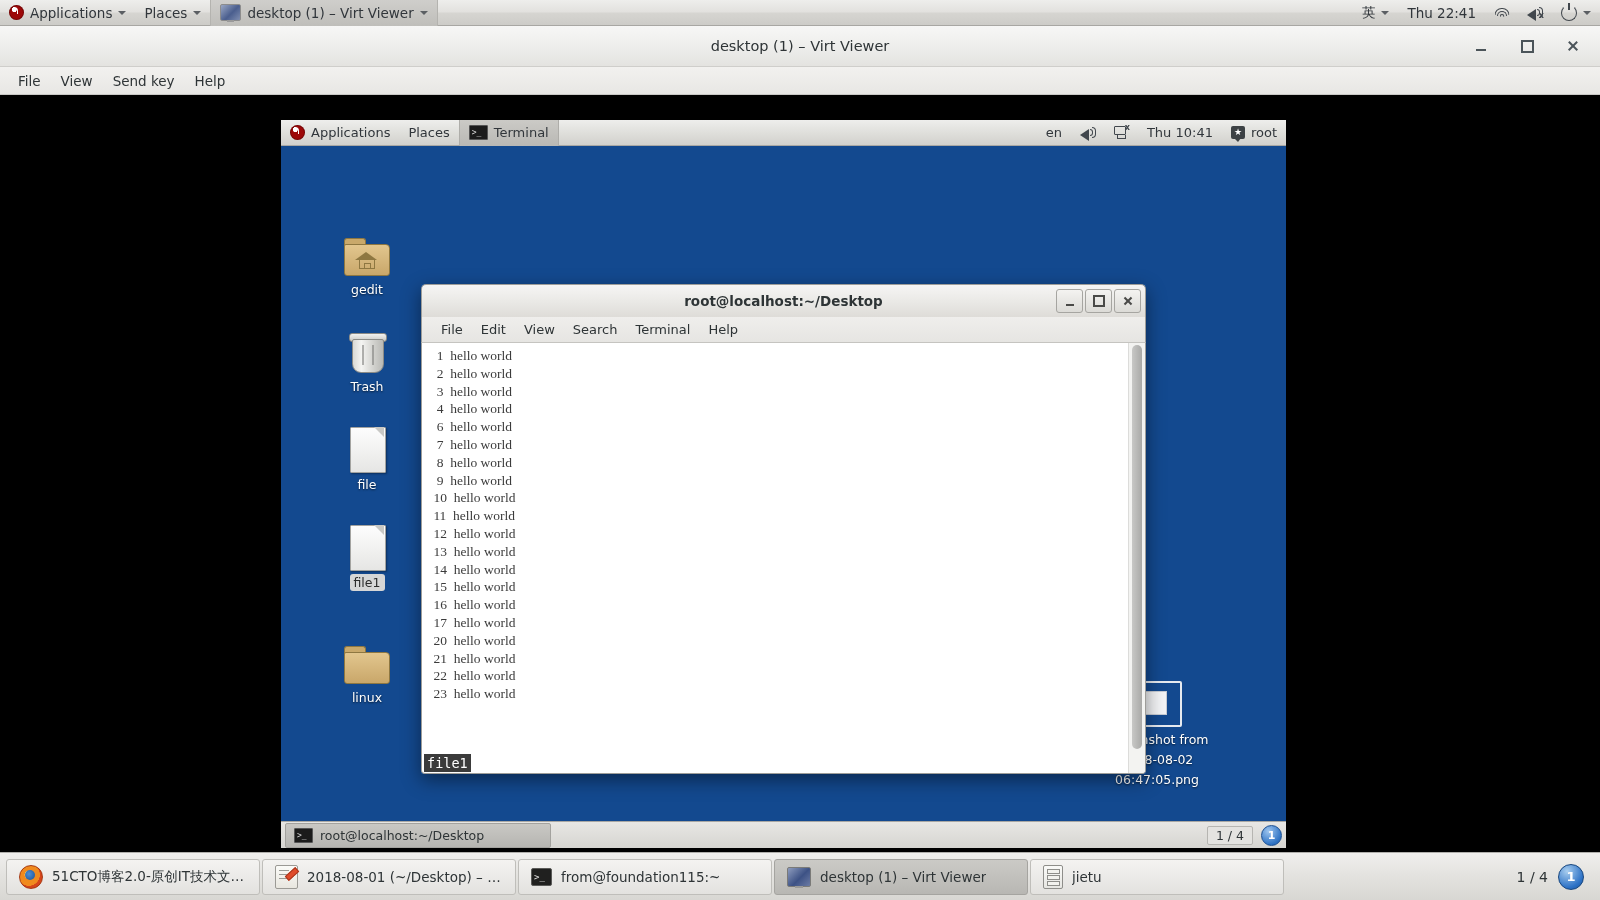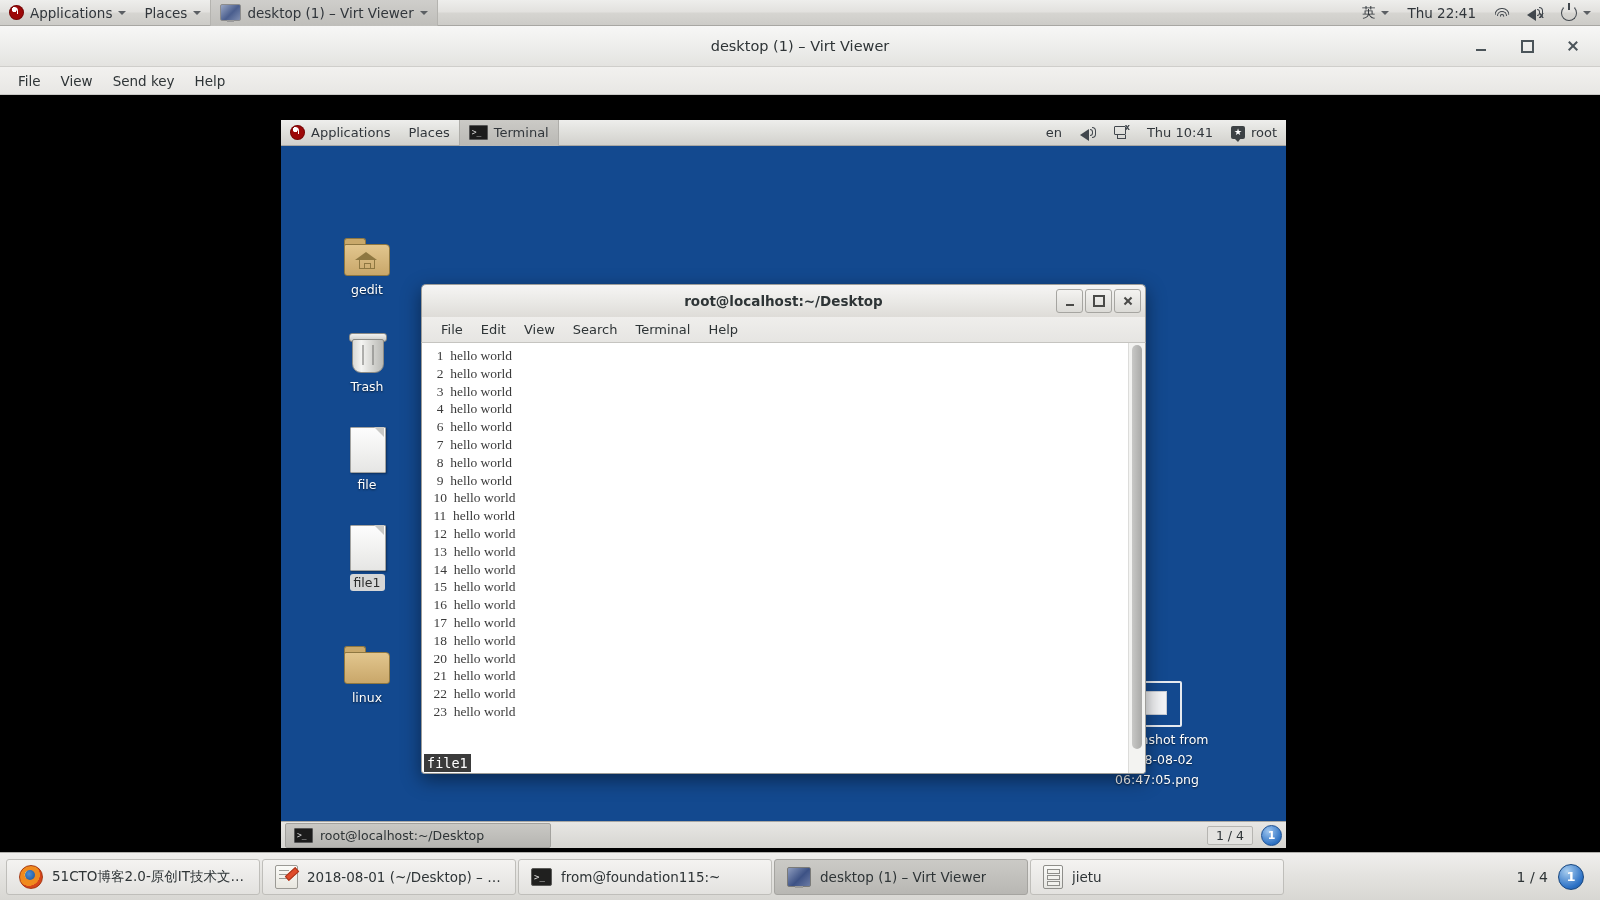--- a/index.html
+++ b/index.html
@@ -447,21 +447,20 @@
               <div class="tline">  8  hello world</div>
               <div class="tline">  9  hello world</div>
               <div class="tline"> 10  hello world</div>
               <div class="tline"> 11  hello world</div>
               <div class="tline"> 12  hello world</div>
               <div class="tline"> 13  hello world</div>
               <div class="tline"> 14  hello world</div>
               <div class="tline"> 15  hello world</div>
               <div class="tline"> 16  hello world</div>
               <div class="tline"> 17  hello world</div>
-              <div class="tline"> 18  hello world</div>
               <div class="tline"> 20  hello world</div>
               <div class="tline"> 21  hello world</div>
               <div class="tline"> 22  hello world</div>
               <div class="tline"> 23  hello world</div>
             </div>
             <div class="term-status">
               <span>file1</span>
             </div>
             <div class="term-sb">
               <div class="thumb"></div>

